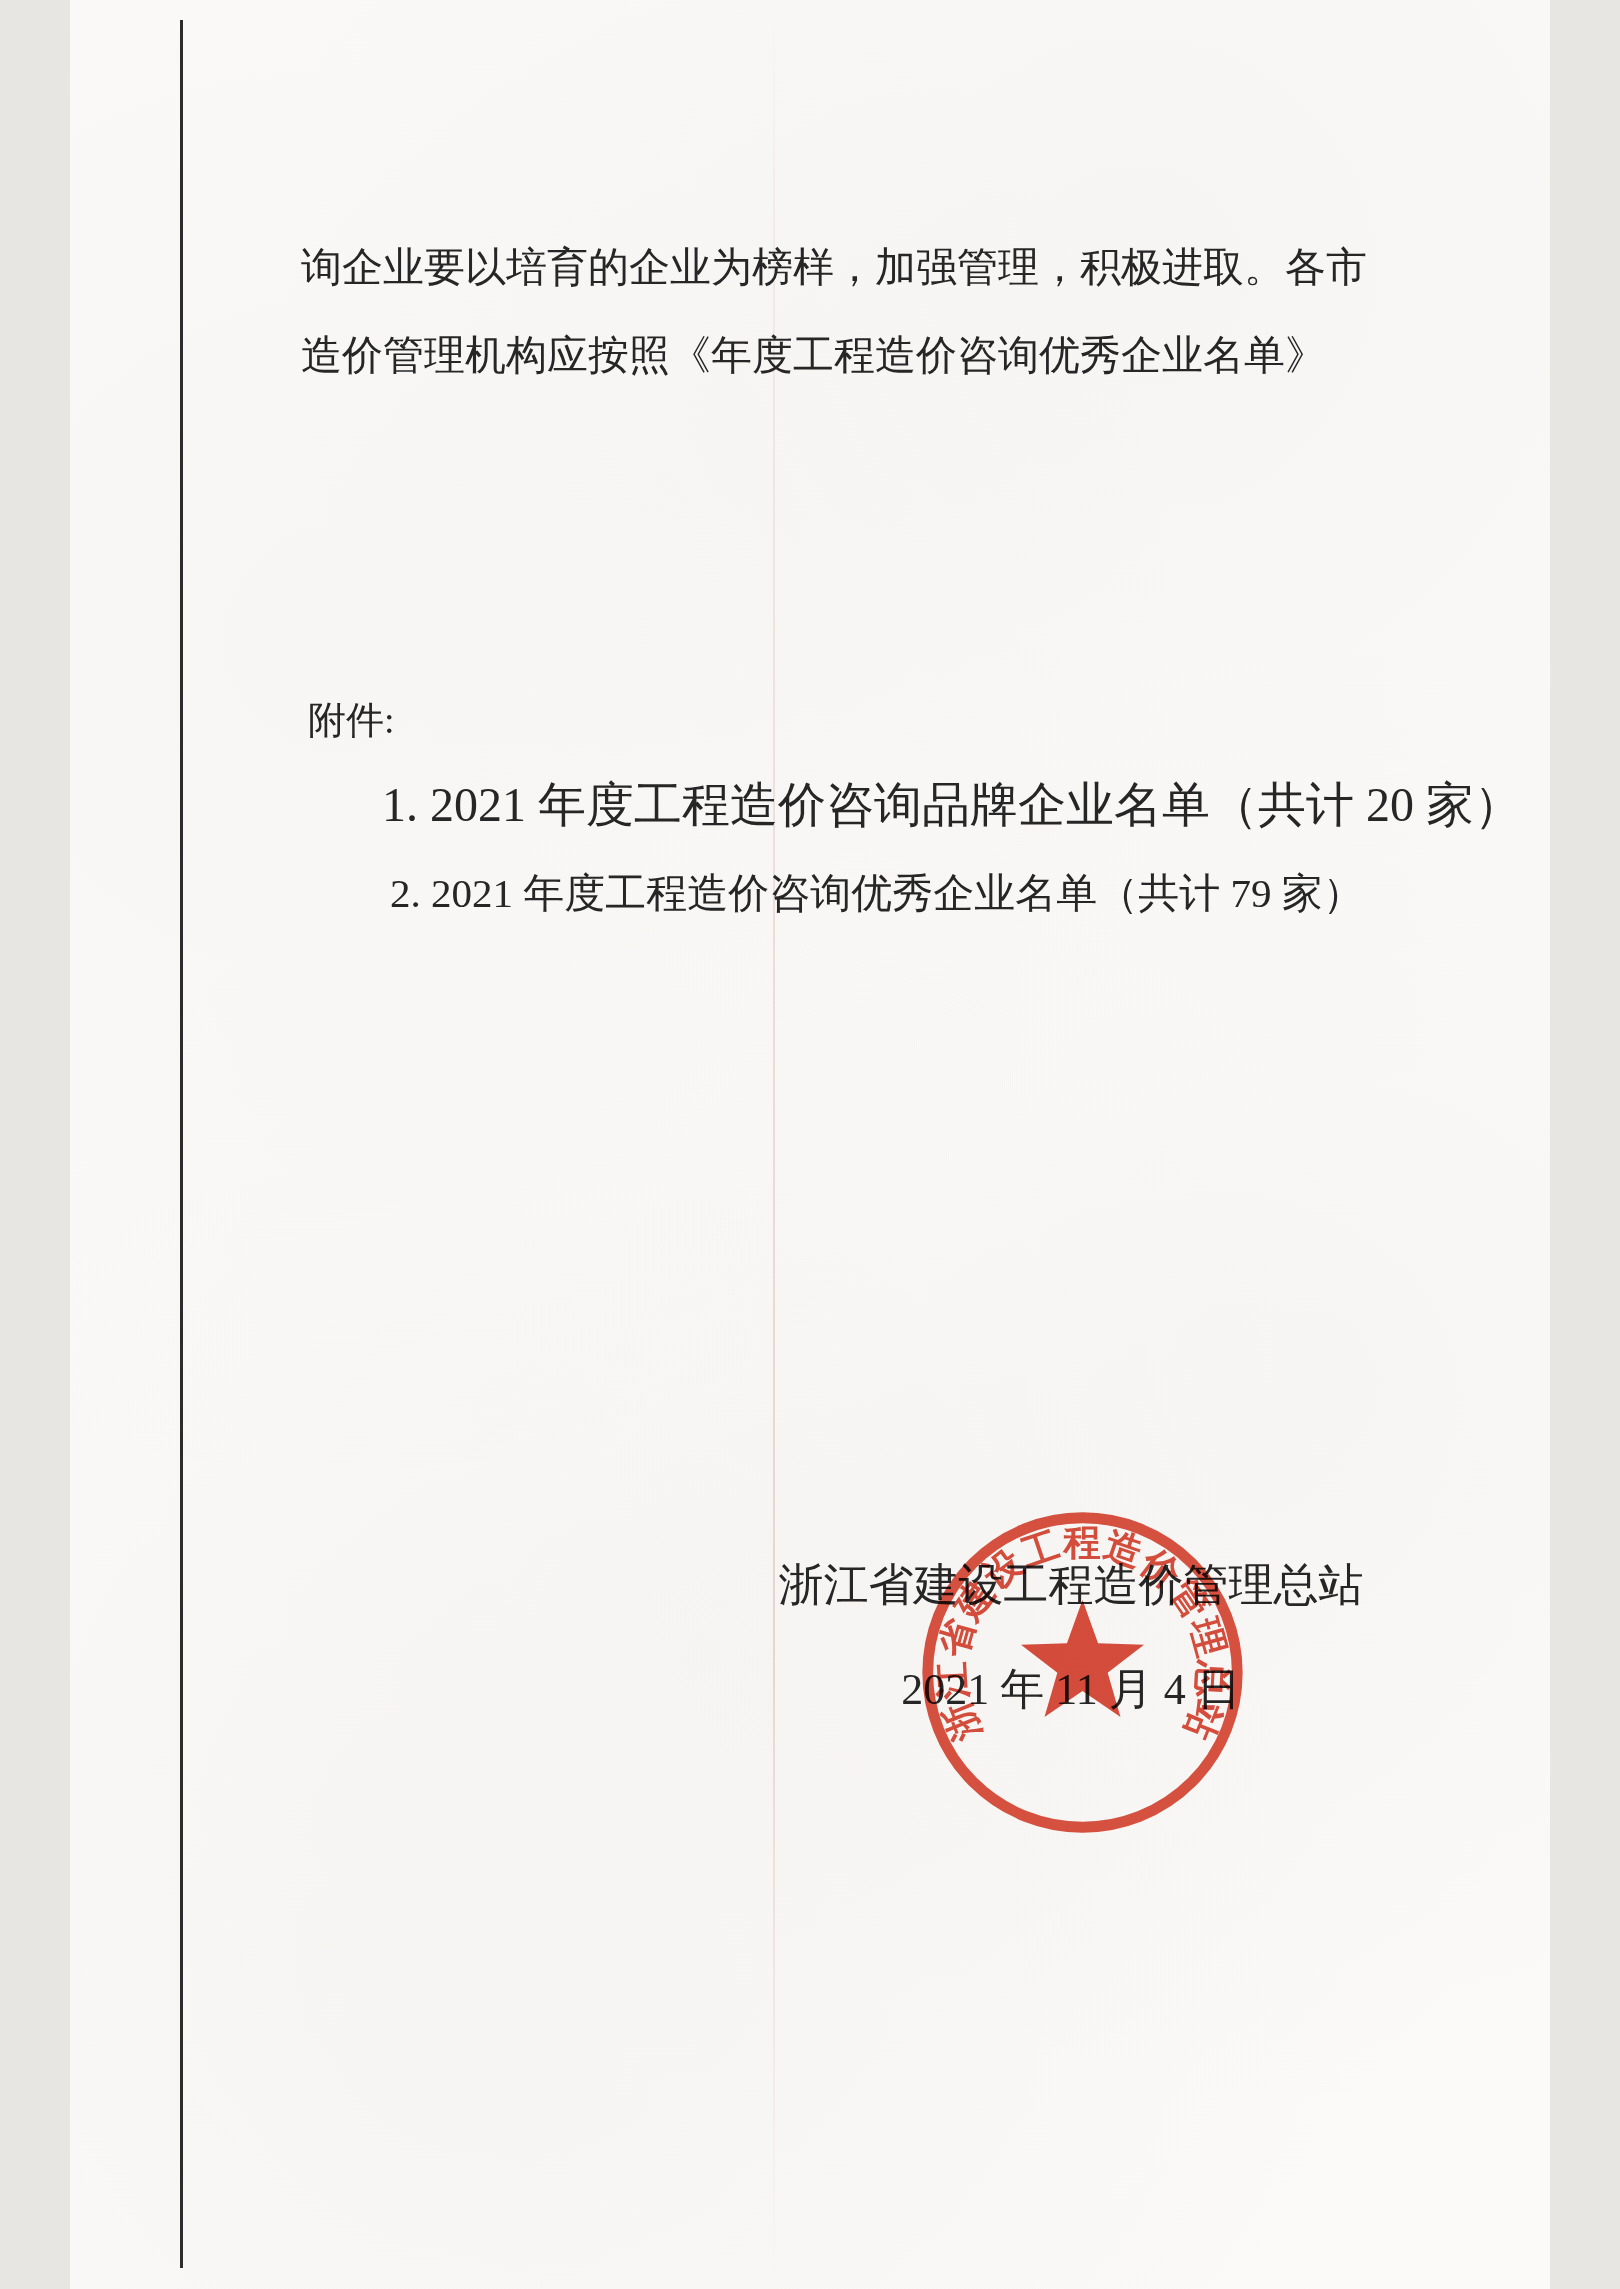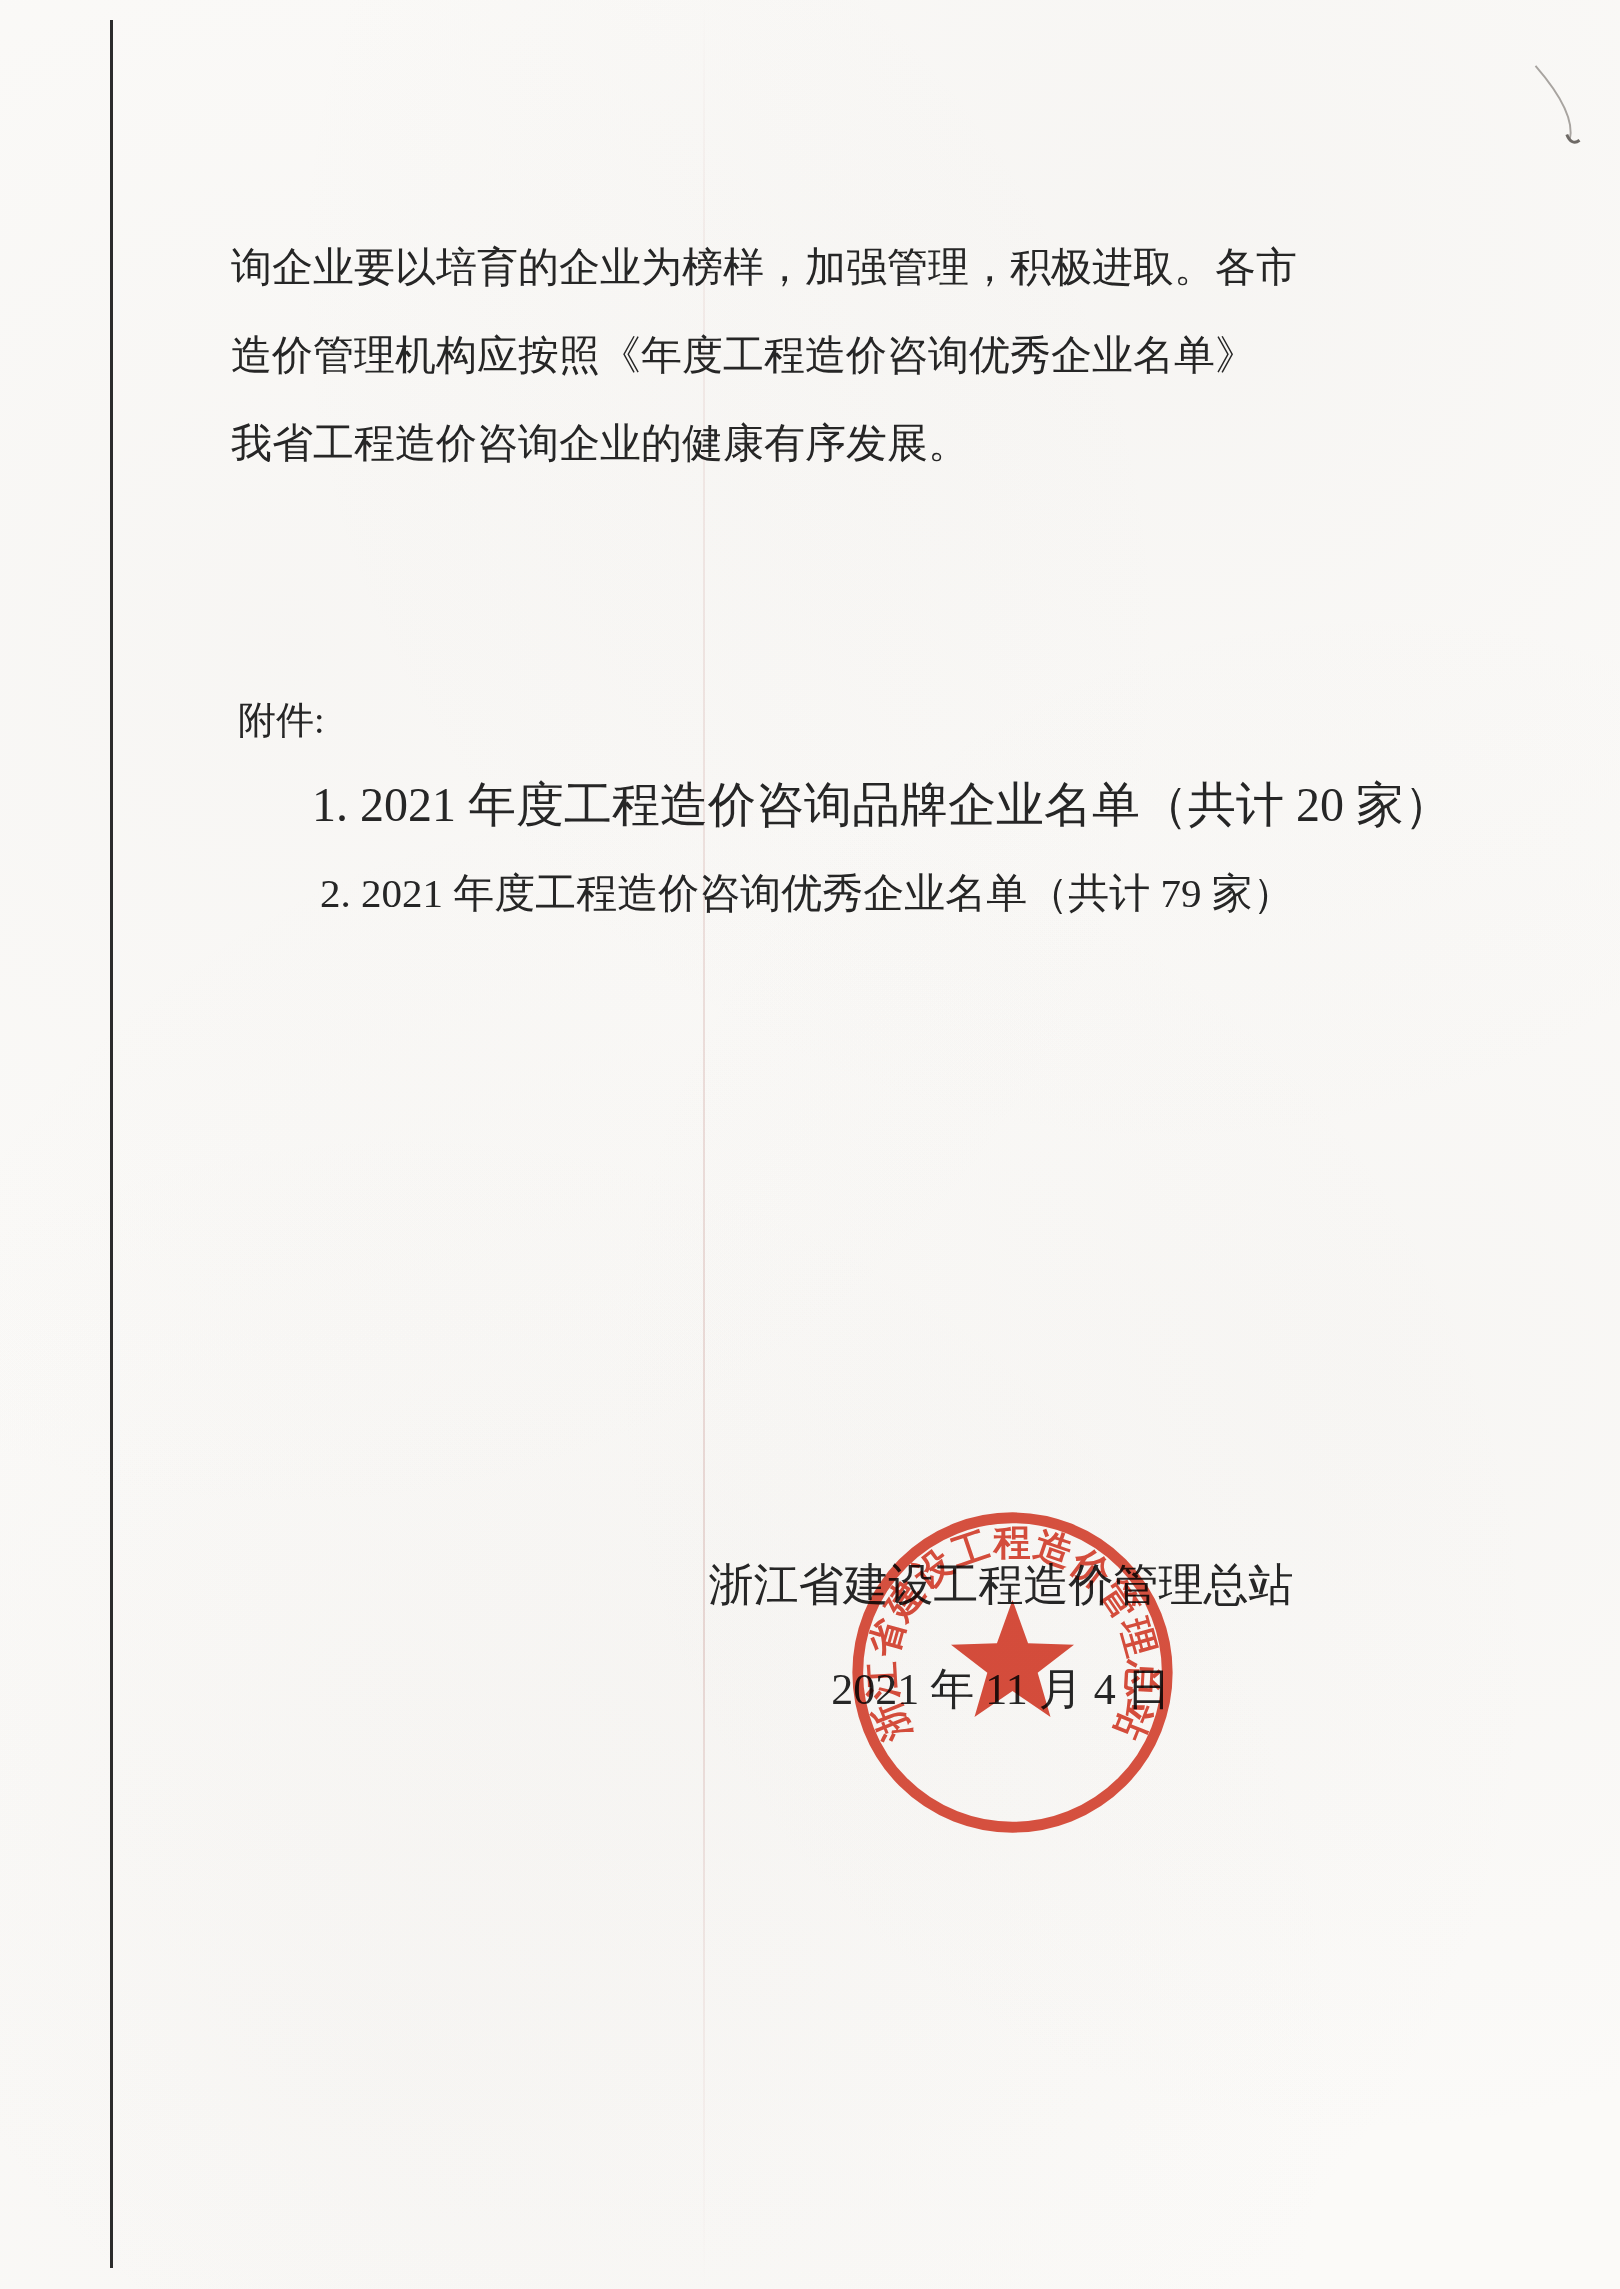--- a/index.html
+++ b/index.html
@@ -3,21 +3,21 @@
 <meta charset="utf-8">
 <style>
   html, body {
     margin: 0;
     padding: 0;
     background: #e8e6e2;
     font-family: "Liberation Serif", "DejaVu Serif", serif;
   }
   .page {
     position: relative;
-    width: 1620px;
+    width: 1480px;
     height: 2290px;
     margin: 0 auto;
     overflow: hidden;
     background-color: #fbfaf8;
     background-image:
       radial-gradient(circle at 18% 28%, rgba(185,178,172,0.06), transparent 42%),
       radial-gradient(circle at 72% 12%, rgba(185,178,172,0.07), transparent 38%),
       radial-gradient(circle at 42% 72%, rgba(185,178,172,0.05), transparent 46%),
       radial-gradient(circle at 85% 60%, rgba(185,178,172,0.06), transparent 40%),
       radial-gradient(circle at 25% 90%, rgba(185,178,172,0.05), transparent 40%);
@@ -129,21 +129,20 @@
   <div class="crease"></div>
 
   <svg class="curl" width="88" height="108" viewBox="0 0 90 110">
     <path d="M 22 12 C 48 42, 62 68, 57 88" fill="none" stroke="#a8a4a0" stroke-width="2"></path>
     <path d="M 54 82 C 57 90, 62 92, 67 88" fill="none" stroke="#6e6a66" stroke-width="3"></path>
   </svg>
 
   <div class="body-text">
     <div>询企业要以培育的企业为榜样，加强管理，积极进取。各市</div>
     <div>造价管理机构应按照《年度工程造价咨询优秀企业名单》</div>
-    <div>我省工程造价咨询企业的健康有序发展。</div>
   </div>
 
   <div class="attach-label">附件:</div>
 
   <div class="attach-item-1">1. 2021 年度工程造价咨询品牌企业名单（共计 20 家）</div>
 
   <div class="attach-item-2">2. 2021 年度工程造价咨询优秀企业名单（共计 79 家）</div>
 
   <div class="signature">浙江省建设工程造价管理总站</div>
 

